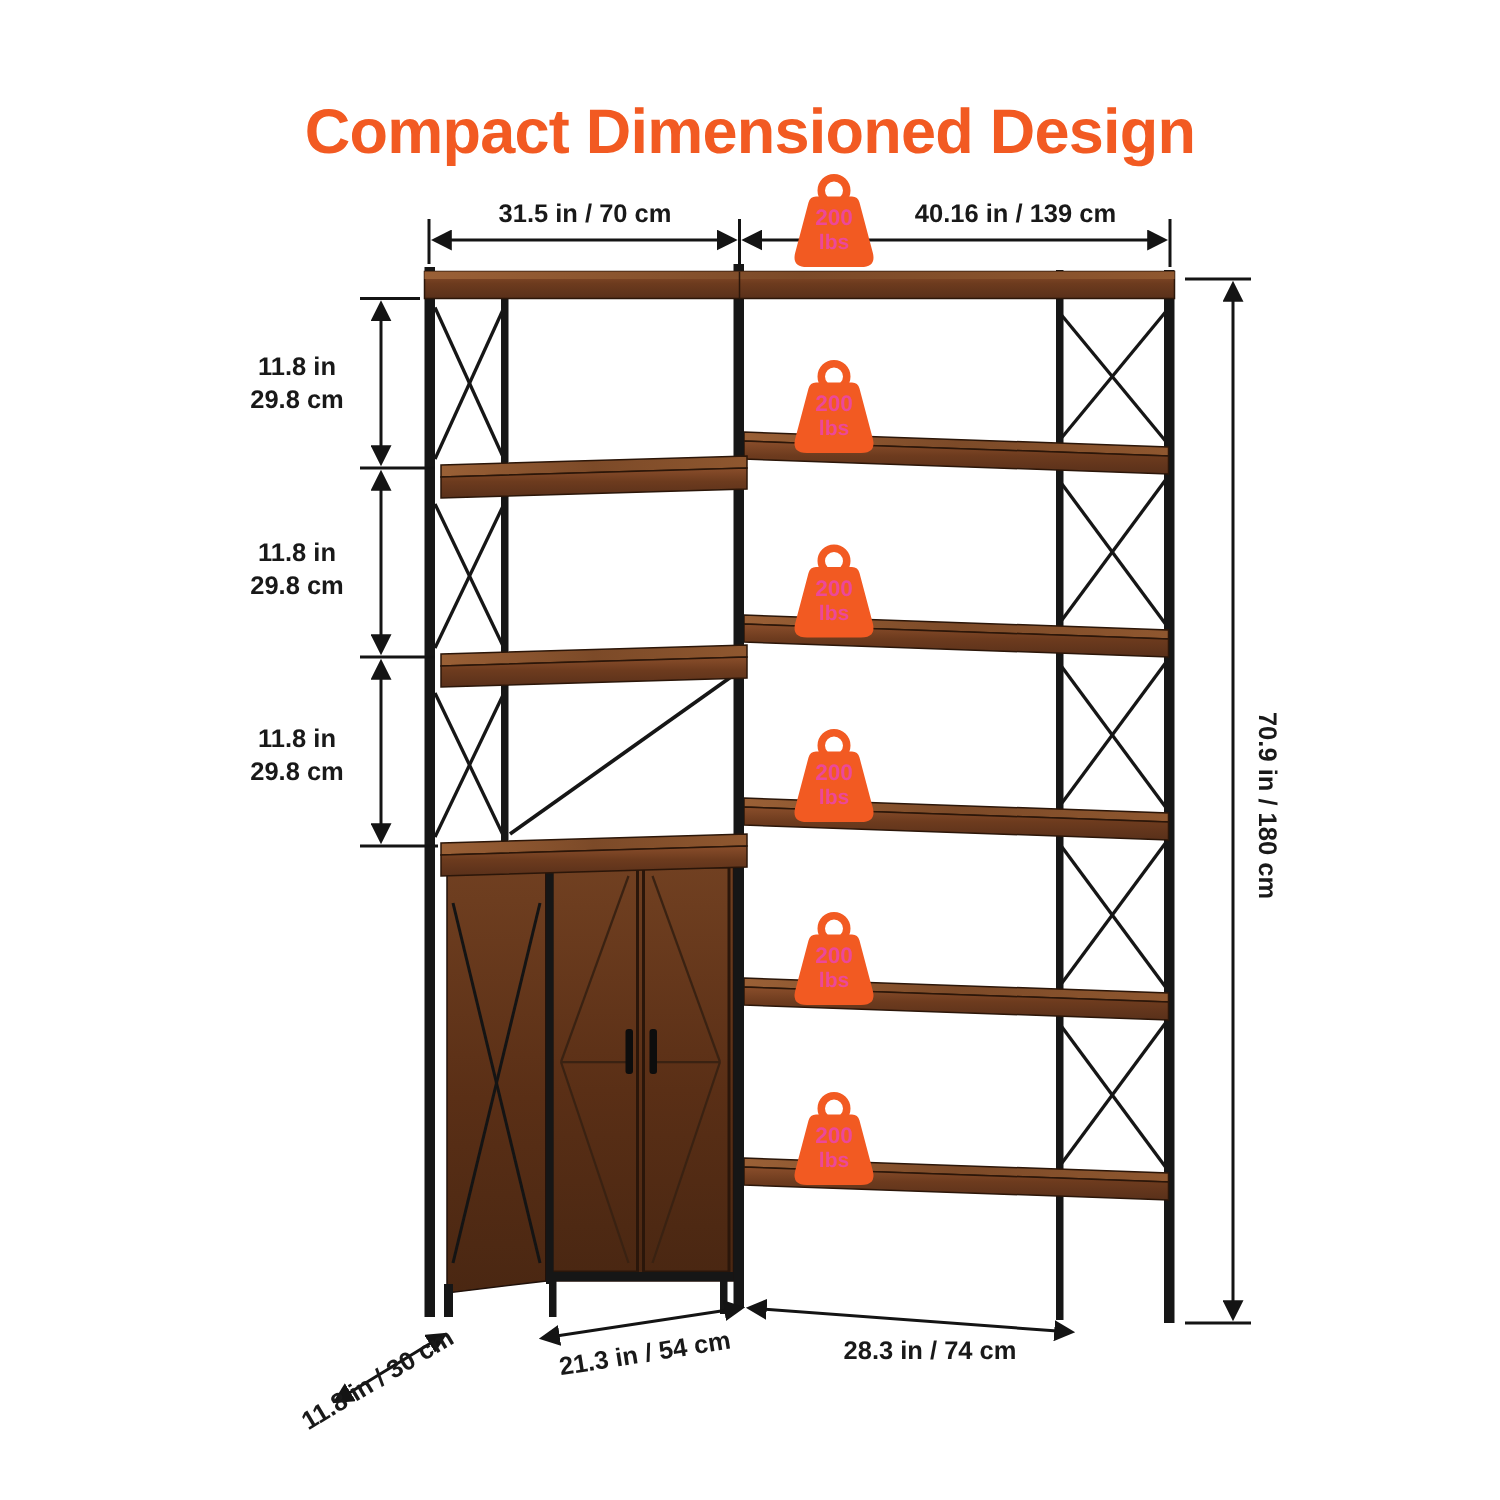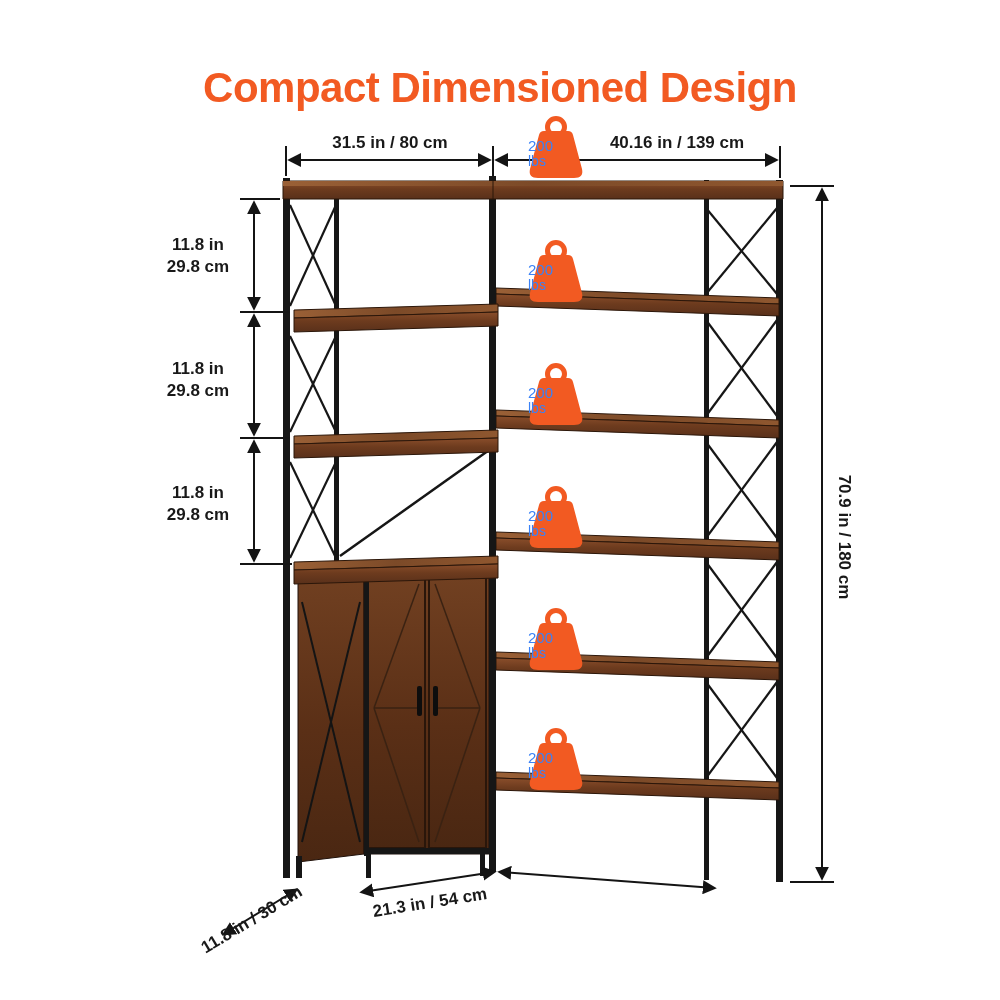--- a/index.html
+++ b/index.html
@@ -10,22 +10,22 @@
   .art{position:absolute;left:0;top:0;}
   .dim{position:absolute;font-size:17px;font-weight:bold;color:#191919;line-height:1.3;}
   .dim.center{text-align:center;}
   .pre{white-space:pre-line;}
   .rot{white-space:nowrap;transform-origin:center center;}
   
   .badge{position:absolute;width:56px;height:64px;transform:translate(-50%,-50%);}
   .badge-handle{position:absolute;top:0;left:50%;margin-left:-11px;width:22px;height:22px;
                 border:5px solid #f25a22;border-radius:50%;box-sizing:border-box;}
   .badge-body{position:absolute;top:14px;left:0;width:56px;height:50px;}
-  .badge-text{position:absolute;top:22px;left:0;width:56px;text-align:left;color:#3b82f6;
-              font-weight:normal;line-height:1.05;}
+  .badge-text{position:absolute;top:22px;left:0;width:56px;text-align:center;color:#ec4899;
+              font-weight:bold;line-height:1.05;}
   .badge-text .v{display:block;font-size:15px;}
   .badge-text .u{display:block;font-size:14px;}
 </style>
 </head>
 <body>
 
 <div class="stage">
 
   <h1 class="title">Compact Dimensioned Design</h1>
 
@@ -218,28 +218,29 @@
     <div class="badge-handle"></div>
     <div class="badge-body"><svg viewBox="0 0 56 50" width="56" height="50">
           <path d="M16 1 h24 q4 0 5 4 l9 34 q2 9 -8 9 H10 q-10 0 -8 -9 l9 -34 q1 -4 5 -4 z" fill="#f25a22"></path>
         </svg></div>
     <div class="badge-text">
         <span class="v">200</span>
         <span class="u">lbs</span>
       </div>
   </div>
 
-  <div class="dim center" style="left:290px;top:132px;width:200px;">31.5 in / 80 cm</div>
+  <div class="dim center" style="left:290px;top:132px;width:200px;">31.5 in / 70 cm</div>
   <div class="dim center" style="left:592px;top:132px;width:170px;">40.16 in / 139 cm</div>
 
   <div class="dim center pre" style="left:148px;top:234px;width:100px;">11.8 in
 29.8 cm</div>
   <div class="dim center pre" style="left:148px;top:358px;width:100px;">11.8 in
 29.8 cm</div>
   <div class="dim center pre" style="left:148px;top:482px;width:100px;">11.8 in
 29.8 cm</div>
 
   <div class="dim rot" style="left:844px;top:537px;transform:translate(-50%,-50%) rotate(90deg);">70.9 in / 180 cm</div>
 
+  <div class="dim center" style="left:520px;top:890px;width:200px;">28.3 in / 74 cm</div>
   <div class="dim rot" style="left:430px;top:903px;transform:translate(-50%,-50%) rotate(-9deg);">21.3 in / 54 cm</div>
   <div class="dim rot" style="left:252px;top:920px;transform:translate(-50%,-50%) rotate(-31deg);">11.8 in / 30 cm</div>
 
 </div>
 
 </body></html>

